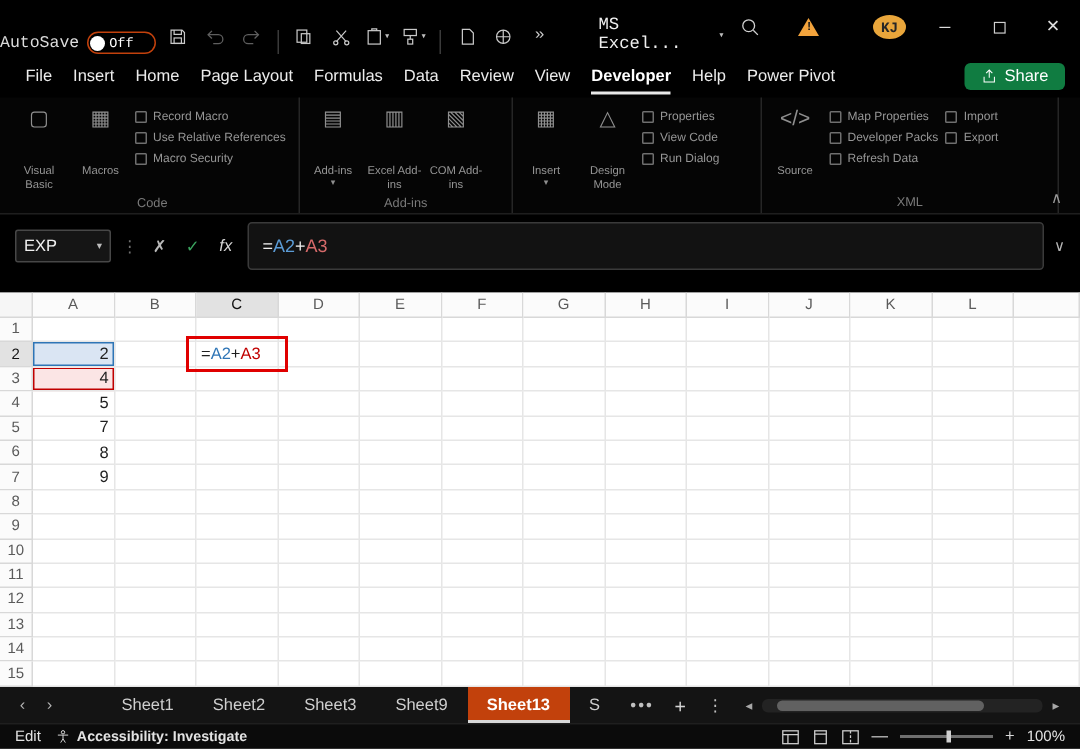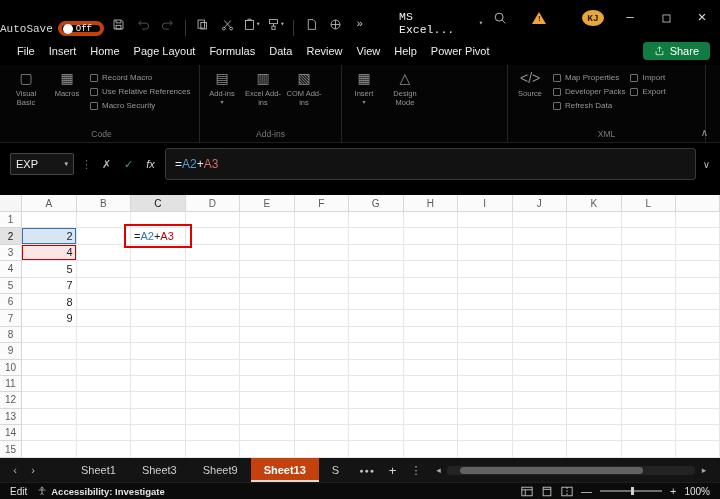--- a/index.html
+++ b/index.html
@@ -2,21 +2,21 @@
 <html><head>
 <meta charset="utf-8">
 <style>
   * { box-sizing:border-box; margin:0; padding:0; }
   html,body { width:720px; height:499px; overflow:hidden; background:#000;
     font-family:"Liberation Sans","DejaVu Sans",sans-serif; }
 
   
   .titlebar { display:flex; align-items:flex-end; height:36px; gap:6px; color:#dcdcdc; font-size:11px;font-family:Liberation Mono, monospace; }
   .autosave { display:flex; align-items:center; gap:5px; }
-  .toggle { width:46px; height:15px; border:4px solid #c2410c; border-radius:8px; display:flex; align-items:center; padding:1px 3px 1px 1px; gap:3px; }
+  .toggle { width:46px; height:15px; border:1px solid #c2410c; border-radius:8px; display:flex; align-items:center; padding:1px 3px 1px 1px; gap:3px; }
   .knob { width:10px; height:10px; border-radius:50%; background:#fff; }
   .toggle-label { font-size:9px; color:#fff; }
   .tb-btn { width:21px; height:24px; display:flex; align-items:center; justify-content:center; color:#c9c9c9; }
   .tb-sep { width:1px; height:16px; background:#3a3a3a; margin:0 2px; }
   .tb-chev { font-size:7px; color:#bdbdbd; }
   .tb-title { display:flex; align-items:center; gap:16px; margin-left:24px; font-size:11.5px; color:#efefef; }
   .tb-right { margin-left:auto; display:flex; align-items:center; }
   .warn-tri { width:0; height:0; border-left:7px solid transparent; border-right:7px solid transparent; border-bottom:12px solid #F2A33C; position:relative; margin:0 12px 0 14px; }
   .warn-tri i { position:absolute; left:-2px; top:2px; font-size:8px; color:#1a1a1a; font-weight:700; font-style:normal; }
   .avatar { width:22px; height:16px; border-radius:50%; background:#E9A63B; color:#262626; font-weight:700; font-size:9.5px; display:flex; align-items:center; justify-content:center; margin-right:8px;margin-left:24px; }
@@ -34,21 +34,21 @@
 
   
   .ribbon { position:relative; display:flex; height:78px; background:#050505; border-bottom:1px solid #1e1e1e; padding-left:4px; }
   .ribbon-groups { display:flex; height:100%; }
   .rgroup { display:flex; flex-direction:column; border-right:1px solid #262626; padding:5px 4px 1px; flex:none; }
   .rgroup:nth-child(1){ width:196px; } .rgroup:nth-child(2){ width:142px; }
   .rgroup:nth-child(3){ width:166px; } .rgroup:nth-child(4){ width:198px; }
   .rcontent { display:flex; gap:5px; flex:1; align-items:flex-start; }
   .rbig { display:flex; flex-direction:column; align-items:center; width:36px; gap:2px; color:#969696; }
   .rbigicon { width:20px; height:17px; font-size:14px; line-height:17px; text-align:center; color:#8f8f8f; }
-  .rbiglabel { font-size:7.5px; text-align:center; line-height:1.2; }
+  .rbiglabel { font-size:7.5px; text-align:center; line-height:1.2;margin-top:20px; }
   .rchev { font-size:6px; color:#8f8f8f; line-height:5px; }
   .rsmallcol { display:flex; flex-direction:column; gap:5px; padding-top:3px; }
   .rsmall { display:flex; align-items:center; gap:4px; font-size:8px; color:#969696; white-space:nowrap; }
   .rsmallicon { width:8px; height:8px; border:1px solid #6f6f6f; border-radius:1px; flex:none; }
   .rglabel { text-align:center; font-size:8.5px; color:#7a7a7a; padding:3px 0 2px; }
   .ribbon-collapse { position:absolute; right:12px; bottom:4px; color:#9a9a9a; font-size:10px; }
 
   
   .formula-row { display:flex; align-items:center; height:42px; padding:0 10px; gap:7px; background:#000; }
   .name-box { display:flex; align-items:center; justify-content:space-between; width:64px; height:22px; background:#151515; border:1px solid #474747; border-radius:2px; padding:0 5px; color:#f0f0f0; font-size:11px; }
@@ -204,20 +204,21 @@
 <div class="menubar">
   <div class="menubar-tabs">
       <div class="mtab">File</div>
       <div class="mtab">Insert</div>
       <div class="mtab">Home</div>
       <div class="mtab">Page Layout</div>
       <div class="mtab">Formulas</div>
       <div class="mtab">Data</div>
       <div class="mtab">Review</div>
       <div class="mtab">View</div>
+      <div class="mtab active">Developer</div>
       <div class="mtab">Help</div>
       <div class="mtab">Power Pivot</div>
     </div>
   <div class="menubar-right">
     <span class="share-btn" style="background: rgb(16, 124, 65);">
         <svg width="11" height="11" viewBox="0 0 16 16" fill="none" stroke="#fff">
           <path d="M8 10V3"></path>
           <path d="m5 5.5 3-3 3 3"></path>
           <path d="M3 9v5h10V9"></path>
         </svg>
@@ -276,20 +277,34 @@
       <div class="rgroup">
         <div class="rcontent">
           <div class="rbig">
             <div class="rbigicon">▦</div>
             <div class="rbiglabel">Insert</div>
             <div class="rchev">▾</div>
           </div>
           <div class="rbig">
             <div class="rbigicon">△</div>
             <div class="rbiglabel">Design Mode</div>
+          </div>
+          <div class="rsmallcol">
+            <div class="rsmall">
+              <span class="rsmallicon"></span>
+              <span>Properties</span>
+            </div>
+            <div class="rsmall">
+              <span class="rsmallicon"></span>
+              <span>View Code</span>
+            </div>
+            <div class="rsmall">
+              <span class="rsmallicon"></span>
+              <span>Run Dialog</span>
+            </div>
           </div>
         </div>
       </div>
       <div class="rgroup">
         <div class="rcontent">
           <div class="rbig">
             <div class="rbigicon">&lt;/&gt;</div>
             <div class="rbiglabel">Source</div>
           </div>
           <div class="rsmallcol">
@@ -574,20 +589,21 @@
       <div class="cell"></div>
     </div>
   <div class="annotation" style="left: 124px; top: 29px; width: 68px; height: 24px; border-color: rgb(224, 0, 0);"></div>
 </div>
 
 <div class="sheetbar">
   <span class="snav">‹</span>
   <span class="snav">›</span>
   <div class="sheet-tabs">
       <div class="stab">Sheet1</div>
+      <div class="stab">Sheet2</div>
       <div class="stab">Sheet3</div>
       <div class="stab">Sheet9</div>
       <div class="stab active">Sheet13</div>
       <div class="stab">S</div>
     </div>
   <span class="smore">●●●</span>
   <span class="sadd">+</span>
   <span class="sdots">⋮</span>
   <div class="hscroll">
     <span class="harrow">◂</span>

